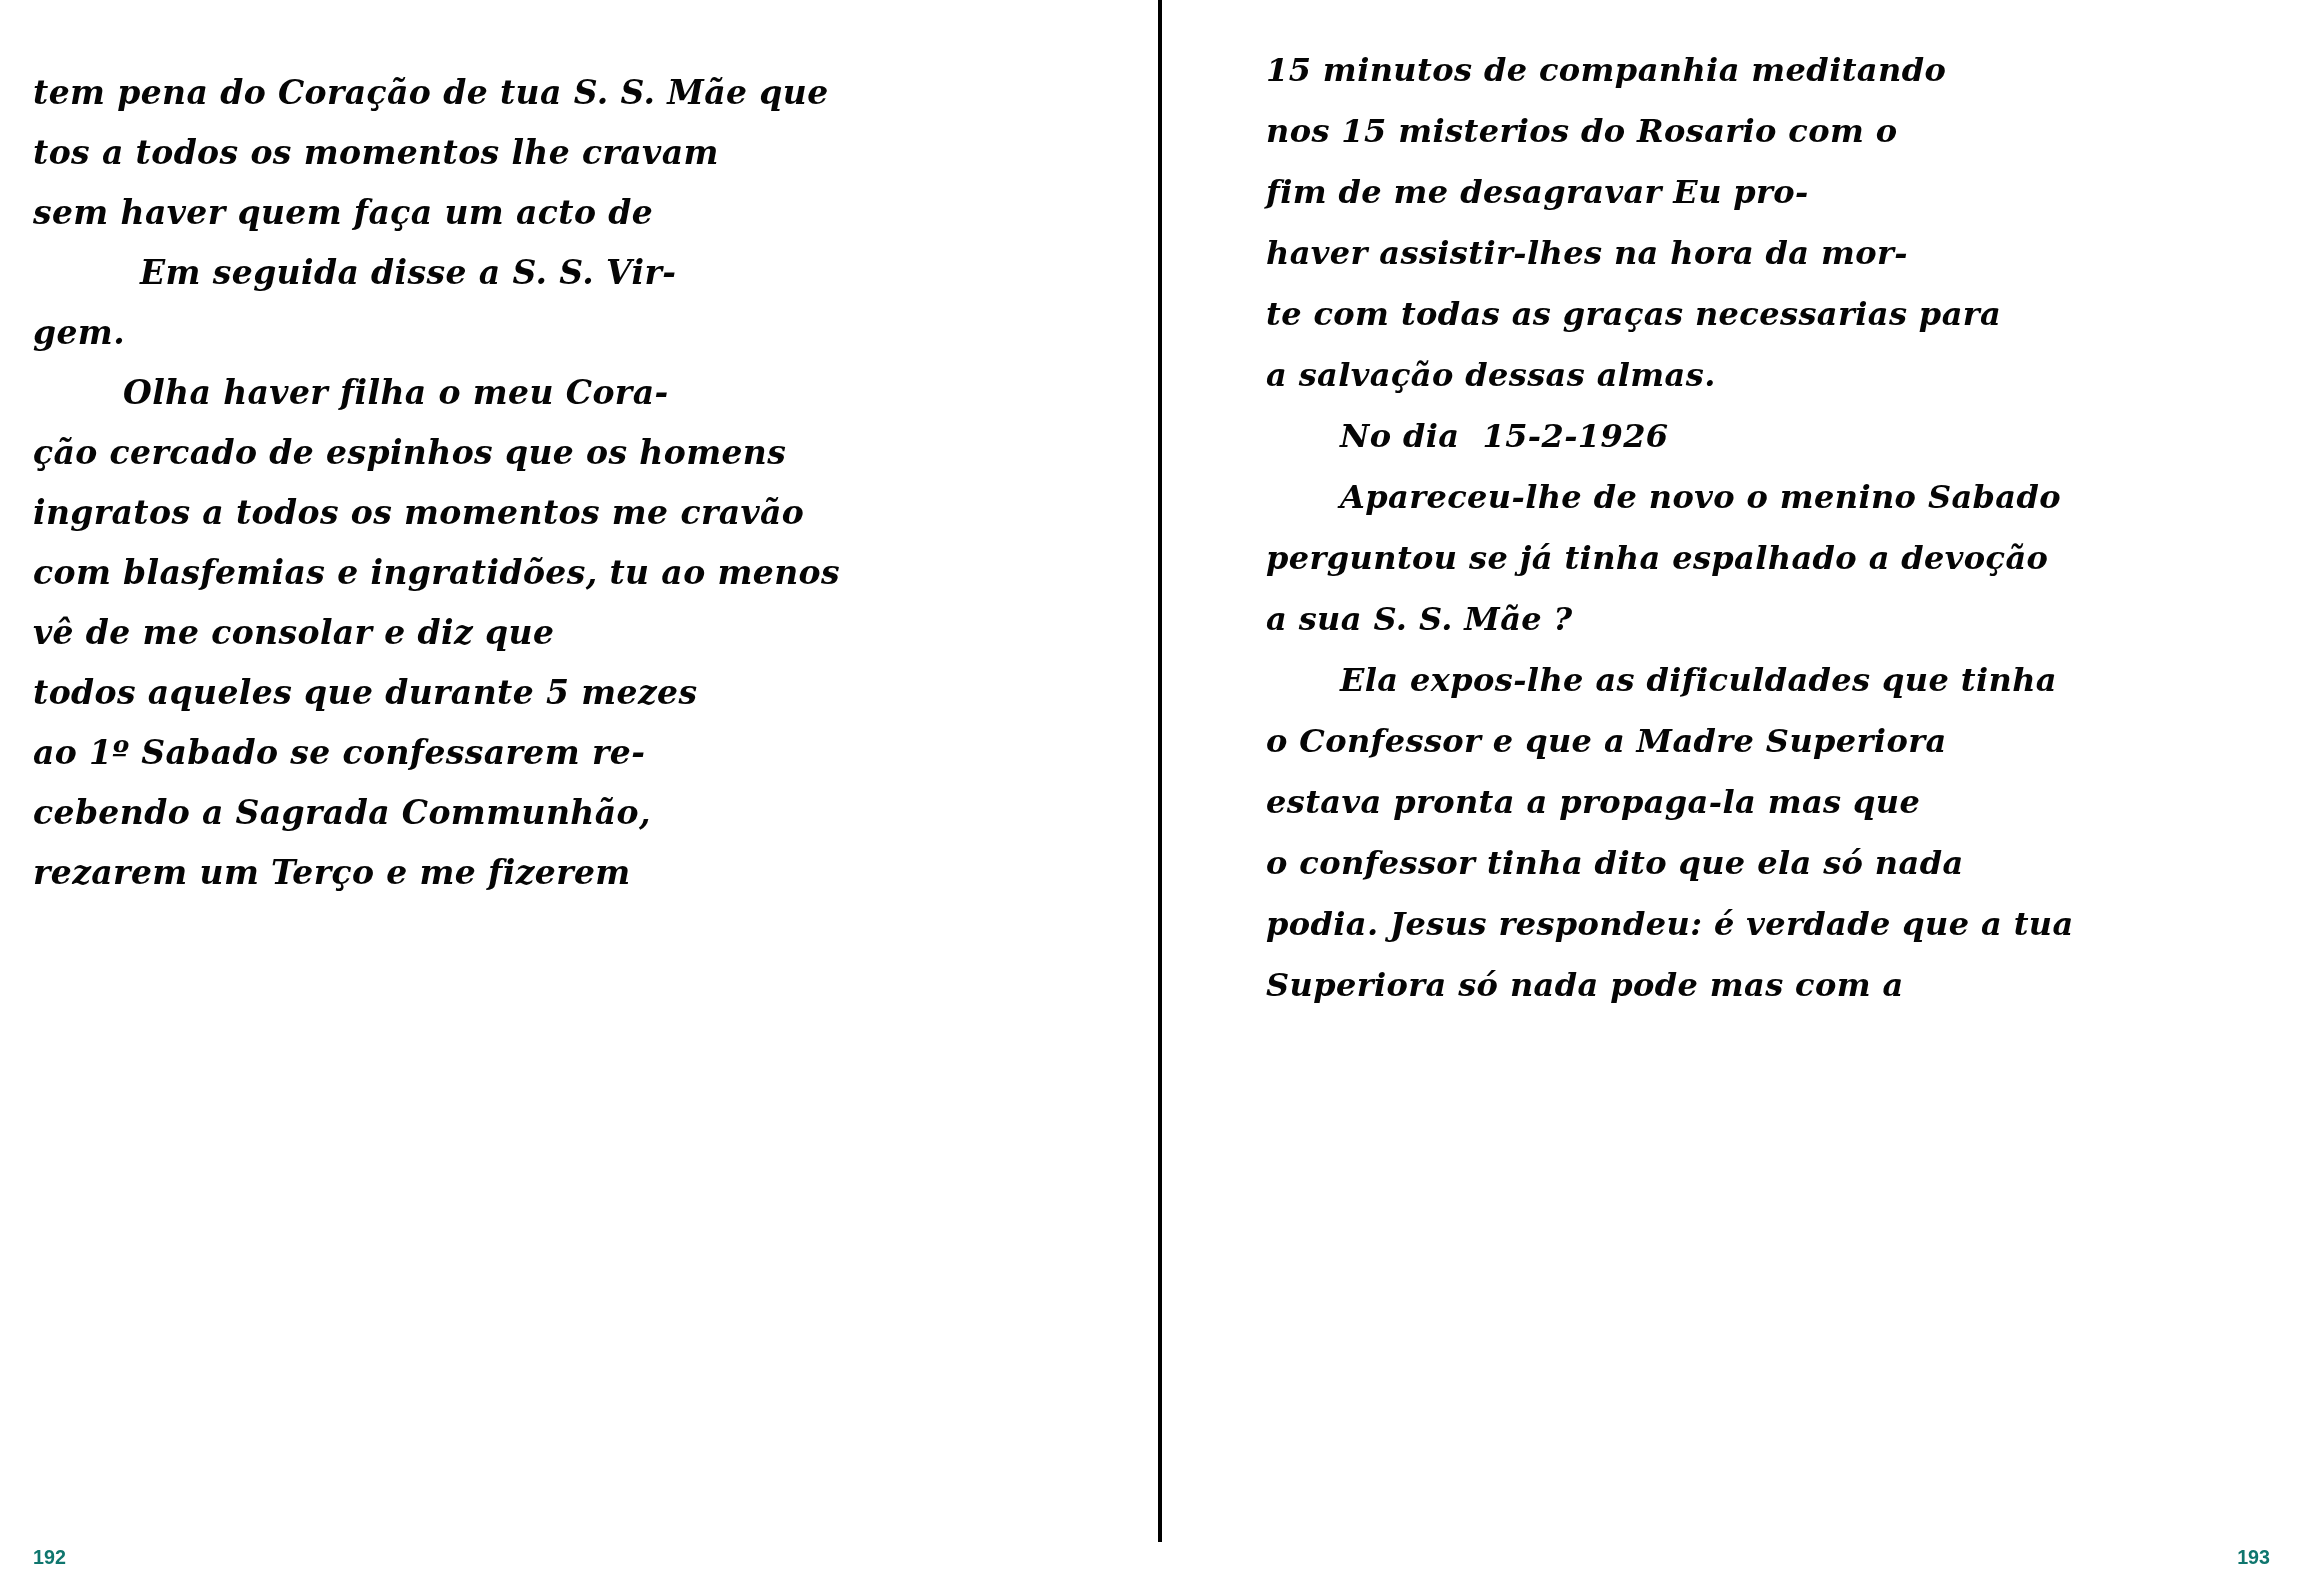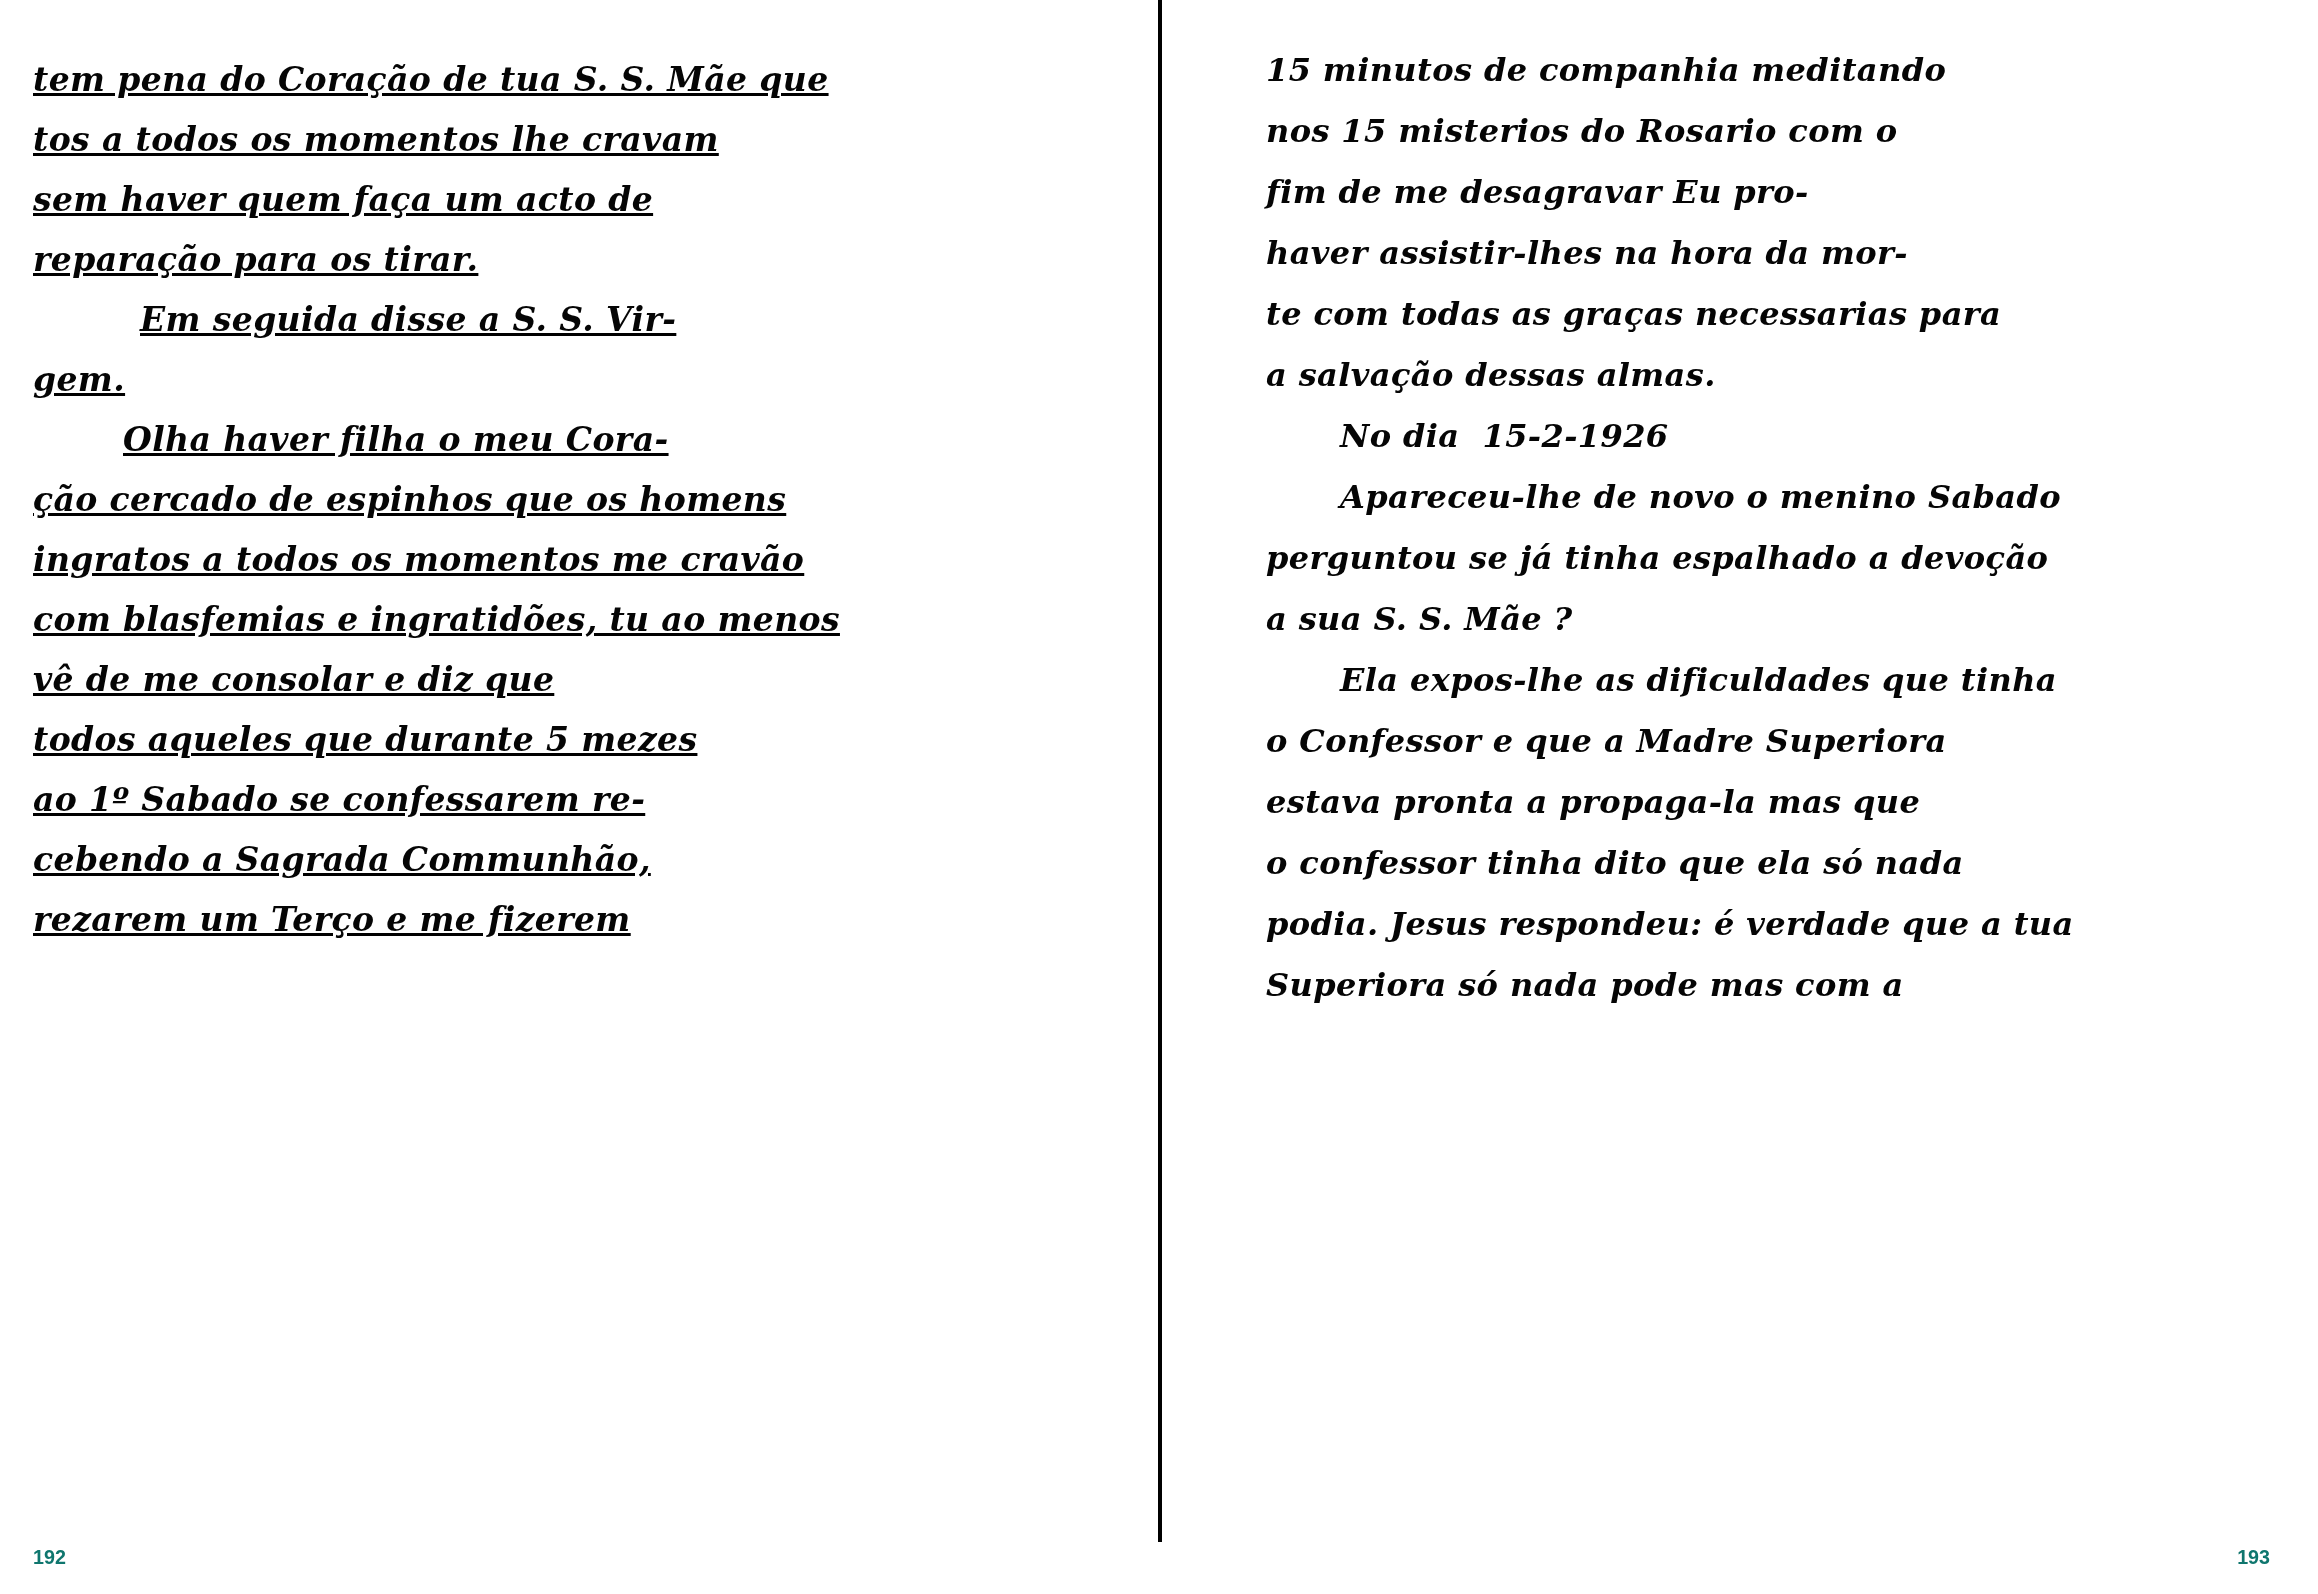--- a/index.html
+++ b/index.html
@@ -21,22 +21,21 @@
     display: flex;
     box-sizing: border-box;
   }
   .page {
     position: relative;
     box-sizing: border-box;
     height: 100%;
   }
   .page-left {
     width: 1159px;
-    padding: 36px 57px 0 33px;
-    text-decoration: underline;
+    padding: 49px 57px 0 33px;
   }
   .page-right {
     width: 1160px;
     padding: 24.6px 49px 0 107px;
   }
   .gutter {
     position: absolute;
     left: 1158px;
     top: 0;
     width: 4.1px;
@@ -83,21 +82,20 @@
 </head>
 <body>
 
 <div class="spread">
 
   <div class="page page-left">
     <div class="hand">
       <div class="line">tem pena do Coração de tua S. S. Mãe que</div>
       <div class="line">tos a todos os momentos lhe cravam</div>
       <div class="line">sem haver quem faça um acto de</div>
-      <div class="line">reparação para os tirar.</div>
       <div class="line indent-1">Em seguida disse a S. S. Vir-</div>
       <div class="line">gem.</div>
       <div class="line indent-2">Olha haver filha o meu Cora-</div>
       <div class="line">ção cercado de espinhos que os homens</div>
       <div class="line">ingratos a todos os momentos me cravão</div>
       <div class="line">com blasfemias e ingratidões, tu ao menos</div>
       <div class="line">vê de me consolar e diz que</div>
       <div class="line">todos aqueles que durante 5 mezes</div>
       <div class="line">ao 1º Sabado se confessarem re-</div>
       <div class="line">cebendo a Sagrada Communhão,</div>

